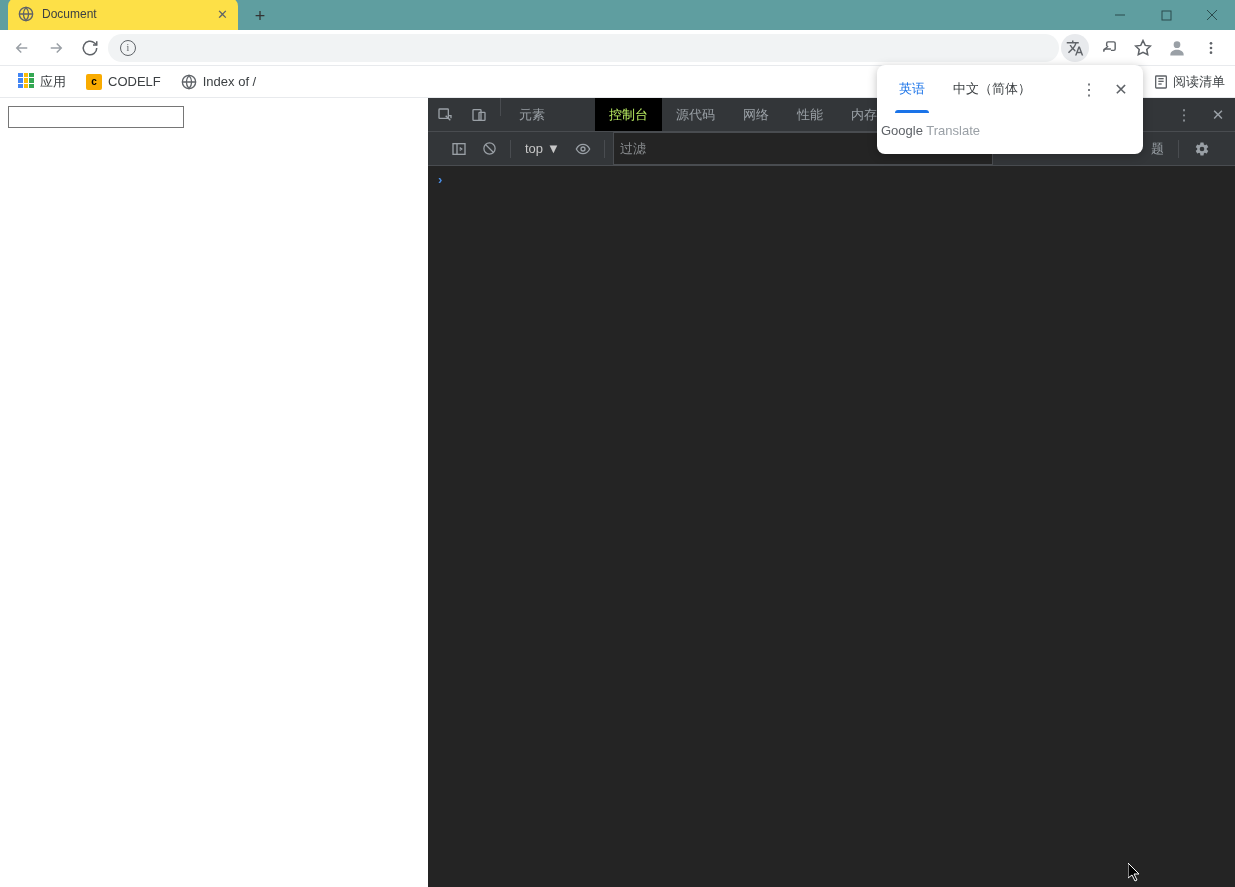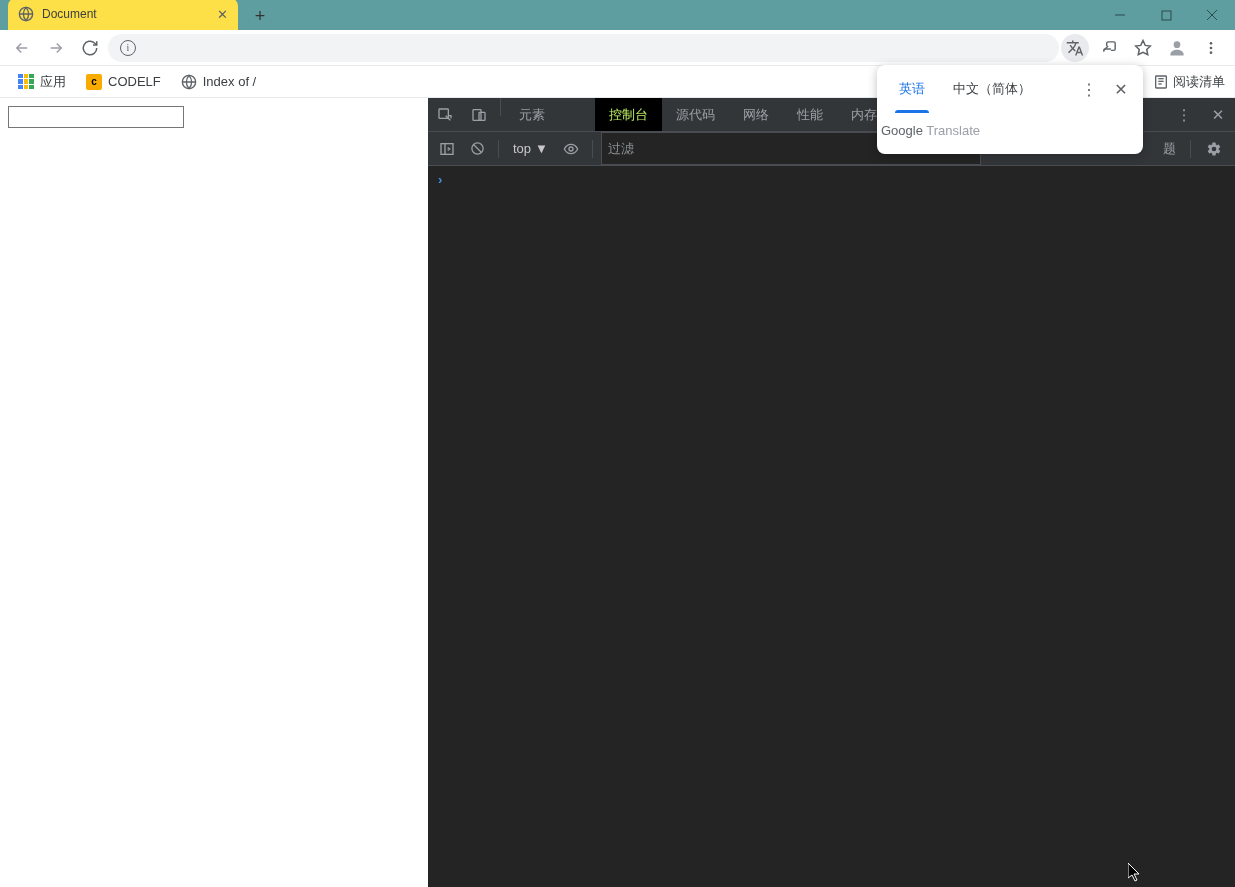--- a/index.html
+++ b/index.html
@@ -22,42 +22,42 @@
 .omnibox .info-ic { width:16px; height:16px; border:1.5px solid #5f6368; border-radius:50%; display:flex; align-items:center; justify-content:center; font-size:10px; color:#5f6368; font-family: Georgia, serif; }
 .omnibox .url-host { color:#5f6368; }
 .omnibox .url-port { color:#a0a4a8; }
 .omnibox .url-path { color:#5f6368; }
 .addr-right { display:flex; align-items:center; gap:6px; padding-right:4px; }
 .addr-icon { width:28px; height:28px; display:flex; align-items:center; justify-content:center; color:#5f6368; cursor:pointer; border-radius:50%; }
 .translate-badge { background:#e8eaed; border-radius:50%; }
 
 
 .bookmarks { height:32px; background:#fff; border-bottom:1px solid #e8eaed; display:flex; align-items:center; padding:0 10px; font-size:13px; color:#3c4043; gap:4px; }
-.bm-item { display:flex; align-items:center; gap:6px; padding:4px 8px; border-radius:4px; cursor:pointer; }
+.bm-item { display:flex; align-items:flex-start; gap:6px; padding:4px 8px; border-radius:4px; cursor:pointer; }
 .apps-grid { width:16px; height:16px; display:grid; grid-template-columns:repeat(3,1fr); grid-template-rows:repeat(3,1fr); gap:1px; }
 .apps-grid span { background:#db4437; }
 .apps-grid span:nth-child(3n+1){ background:#4285f4;} .apps-grid span:nth-child(3n+2){ background:#fbbc05;} .apps-grid span:nth-child(3n){ background:#34a853;}
 .codelf-ic { width:16px; height:16px; background:#f9ab00; border-radius:2px; display:flex; align-items:center; justify-content:center; color:#000; font-size:10px; font-weight:bold; }
 .reading-list { margin-left:auto; display:flex; align-items:center; gap:4px; cursor:pointer; }
 
 
 .content { display:flex; height: calc(887px - 30px - 36px - 32px); }
 .page-area { width:428px; background:#fff; padding:8px; }
 .page-area input { width:176px; height:22px; border:1px solid #767676; padding:1px 3px; font-size:13px; }
 
 
 .devtools { flex:1; background:#242424; display:flex; flex-direction:column; position:relative; }
 .dt-tabs { height:34px; background:#333639; display:flex; align-items:stretch; border-bottom:1px solid #494c50; }
 .dt-tab-icon { width:34px; display:flex; align-items:center; justify-content:center; color:#9aa0a6; cursor:pointer; }
 .dt-tab { padding:0 14px; display:flex; align-items:center; color:#9aa0a6; font-size:13px; cursor:pointer; }
 .dt-tab.active { background:#000; color:#bef264;margin-left:36px; }
 .dt-right-icons { margin-left:auto; display:flex; align-items:center; }
 .dt-right-icons div { width:34px; display:flex; align-items:center; justify-content:center; color:#9aa0a6; cursor:pointer; font-size:15px; }
 
-.dt-toolbar { height:34px; background:#333639; display:flex; align-items:center; border-bottom:1px solid #494c50; padding:0 6px; gap:4px; }
+.dt-toolbar { height:34px; background:#333639; display:flex; align-items:center; border-bottom:1px solid #494c50; padding:0 18px; gap:4px; }
 .dt-tb-btn { width:26px; height:26px; display:flex; align-items:center; justify-content:center; color:#9aa0a6; cursor:pointer; }
 .dt-sep { width:1px; height:18px; background:#494c50; margin:0 4px; }
 .dt-context { color:#c7c7c7; font-size:13px; display:flex; align-items:center; gap:4px; cursor:pointer; padding:0 6px; }
 .dt-filter { flex:1; max-width:380px; height:33px; background:#242424; border:1px solid #494c50; padding:0 6px; color:#9aa0a6; font-size:13px; display:flex; align-items:center; }
 .dt-issues { margin-left:auto; color:#9aa0a6; font-size:13px; padding:0 6px; }
 .dt-gear { width:30px; display:flex; align-items:center; justify-content:center; color:#9aa0a6; cursor:pointer; }
 
 .dt-console { flex:1; background:#242424; padding:6px 10px; font-family: Consolas, monospace; font-size:13px; }
 .dt-prompt { color:#4a8fe7; font-weight:bold; }
 

